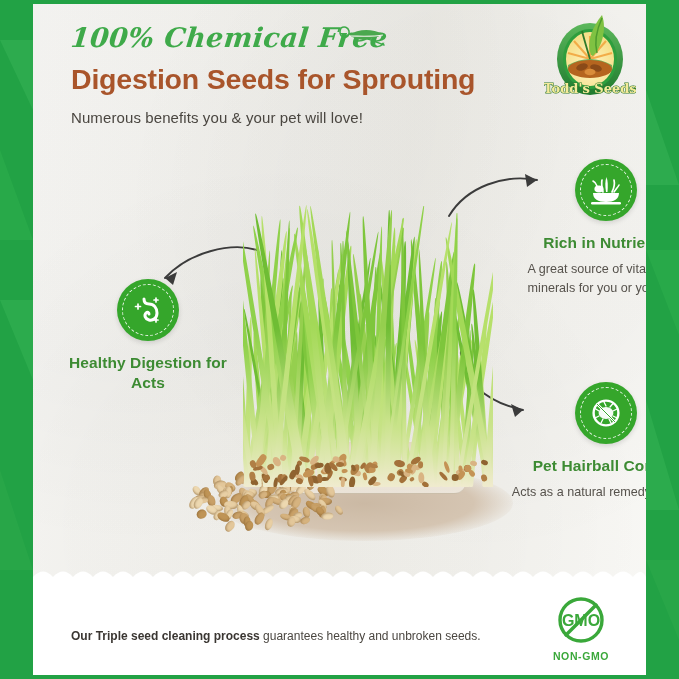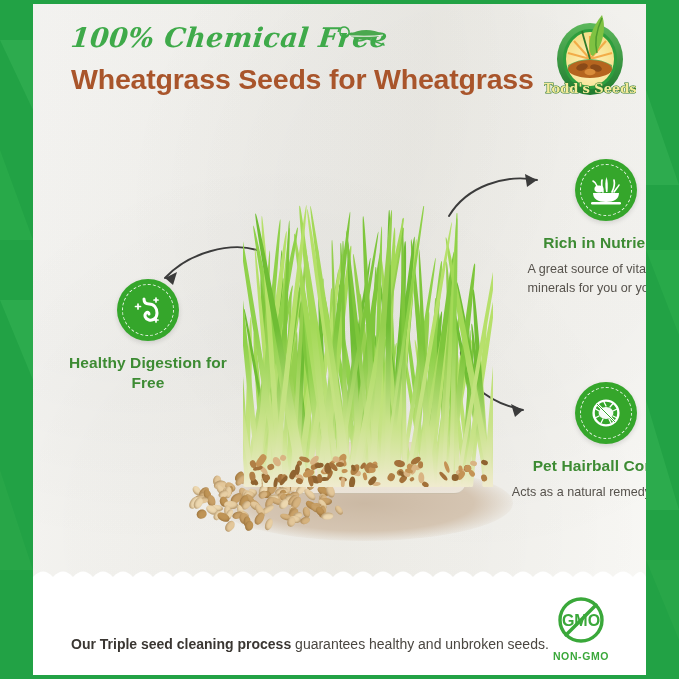--- a/index.html
+++ b/index.html
@@ -105,21 +105,21 @@
   }
   .checkdot {
     display:inline-block; width:17px; height:17px; border-radius:50%;
     background:#a9552b; position:relative; top:2px; margin-right:7px;
   }
   .checkdot::after{
     content:""; position:absolute; left:4.4px; top:4px;
     width:7px; height:3.8px; border-left:2px solid #fff; border-bottom:2px solid #fff;
     transform:rotate(-45deg);
   }
-  .proc { position:absolute; left:38px; top:52px; font-size:14px; color:#4a4640; white-space:nowrap;margin-top:7px; }
+  .proc { position:absolute; left:38px; top:52px; font-size:12px; color:#4a4640; white-space:nowrap; }
   .proc .bold { font-weight:700; color:#3a3632; }
   .gmo { position:absolute; right:32px; top:18px; width:66px; text-align:center; }
   .gmolabel { font-size:10.5px; font-weight:700; color:#3aa83a; letter-spacing:.6px; margin-top:1px; }
 
   .arrow { position:absolute; }
 </style>
 </head>
 <body>
 
 <div class="frame">
@@ -139,21 +139,22 @@
   <div class="hdr">
     <div class="chemfree">100% Chemical Free</div>
 
     <svg class="leafmark" width="48" height="26" viewBox="0 0 48 26">
       <path d="M3 4 C6 2 10 3 11 7 C12 11 9 14 5 13 C2 12 1 8 3 4 Z" fill="none" stroke="#3faa4a" stroke-width="1.6"></path>
       <path d="M11 11 C20 5 33 4 45 10 C34 17 20 18 11 11 Z" fill="#4aa84e"></path>
       <path d="M11 12 C22 12 34 13 45 11" fill="none" stroke="#f2f1ec" stroke-width="1.1"></path>
       <path d="M30 15 C36 17 41 19 46 21" fill="none" stroke="#3faa4a" stroke-width="1.6" stroke-linecap="round"></path>
     </svg>
 
-    <div class="title">Wheatgrass Seeds for Wheatgrass</div>
+    <div class="title">Digestion Seeds for Sprouting</div>
+    <div class="subtitle">Numerous benefits you &amp; your pet will love!</div>
 
     <svg class="logo" viewBox="0 0 92 92">
       <defs>
         <radialGradient id="sun" cx="50%" cy="62%" r="55%">
           <stop offset="0%" stop-color="#fff4c4"></stop>
             <stop offset="100%" stop-color="#f6e08a"></stop>
         </radialGradient>
         <linearGradient id="rim" x1="0" y1="0" x2="0" y2="1">
           <stop offset="0%" stop-color="#5cb85c"></stop>
             <stop offset="100%" stop-color="#1f7a2e"></stop>
@@ -590,21 +591,21 @@
         <g stroke="#fff" stroke-width="1.7" stroke-linecap="round">
           <line x1="7" y1="11" x2="7" y2="16"></line>
             <line x1="4.5" y1="13.5" x2="9.5" y2="13.5"></line>
           <line x1="25" y1="5" x2="25" y2="9"></line>
             <line x1="23" y1="7" x2="27" y2="7"></line>
           <line x1="25" y1="25" x2="25" y2="29"></line>
             <line x1="23" y1="27" x2="27" y2="27"></line>
         </g>
       </svg>
     </div>
-    <h3>Healthy Digestion for Free</h3>
+    <h3>Healthy Digestion for Acts</h3>
   </div>
 
   <div class="feat" id="feat-nutrients">
     <div class="badge">
       <svg width="36" height="36" viewBox="0 0 36 36">
         <path d="M5 21 L31 21 C31 27 26 30 18 30 C10 30 5 27 5 21 Z" fill="#fff"></path>
         <rect x="3" y="30" width="30" height="2.6" rx="1.3" fill="#fff"></rect>
         <ellipse cx="11" cy="17" rx="4.6" ry="3.4" fill="#fff"></ellipse>
         <path d="M18 20 C17 14 17 9 18.5 5 C20 9 20 14 19.5 20 Z" fill="#fff"></path>
         <path d="M15 20 C14 16 13 12 14 8" stroke="#fff" stroke-width="1.7" fill="none" stroke-linecap="round"></path>

